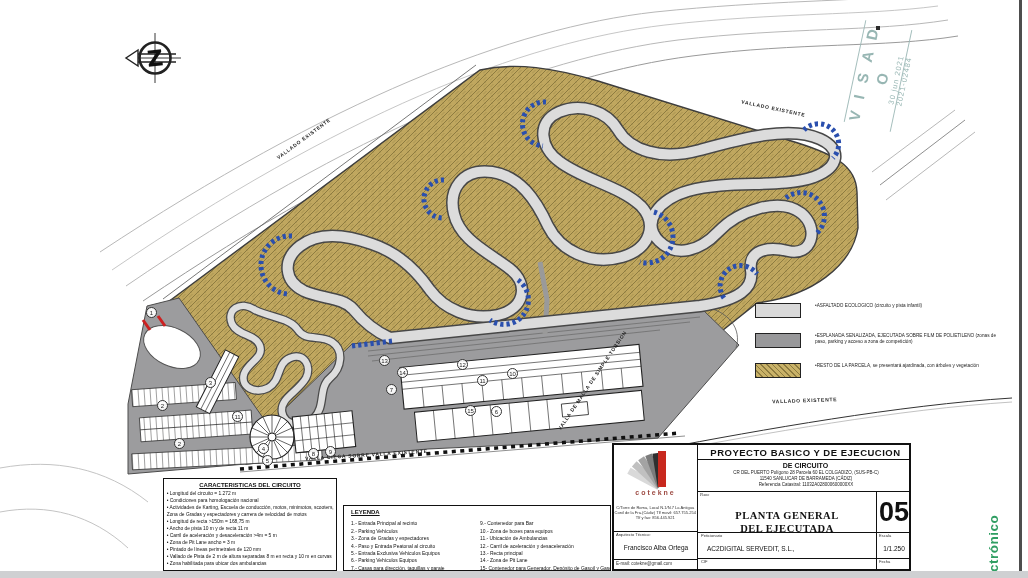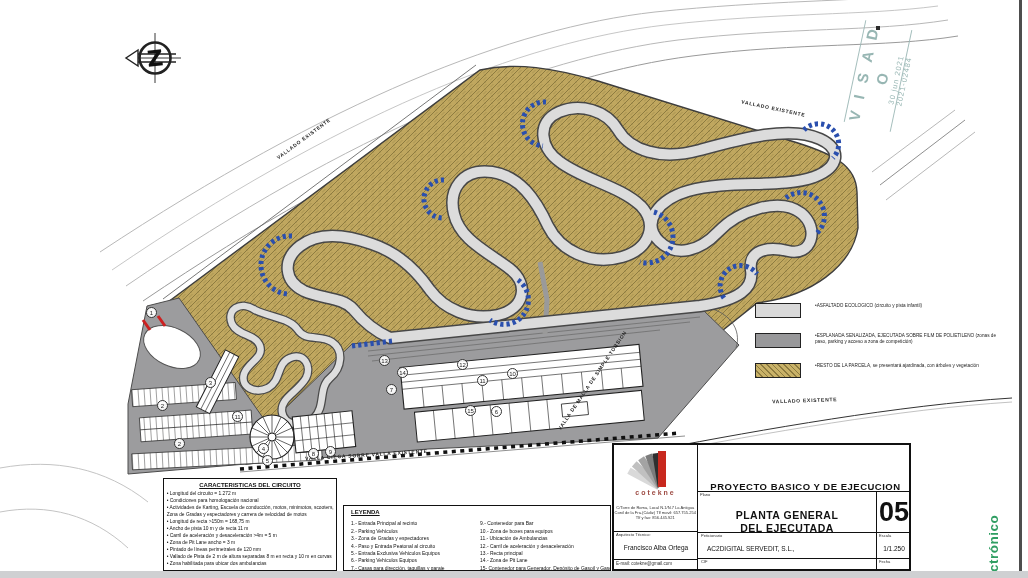--- a/index.html
+++ b/index.html
@@ -61,25 +61,25 @@
   #tb-firm-name{position:absolute;left:0;right:0;top:44px;text-align:center;font-size:7px;
                 letter-spacing:2px;color:#9d4a42;font-weight:bold;}
   #tb-address{font-size:9px;transform:scale(.45);transform-origin:50% 0;width:220%;margin-left:-60%;
               text-align:center;line-height:1.2;color:#333;margin-top:2px;}
   #tb-arch{position:absolute;left:0;top:86px;width:84px;height:28px;border-top:1px solid #111;padding:1px 2px;}
   #tb-email{position:absolute;left:0;top:114px;width:84px;height:14px;border-top:1px solid #111;padding:1px 2px;}
   .tb-tinylabel{font-size:9px;transform:scale(.45);transform-origin:0 0;width:220%;color:#333;line-height:1.1;}
   .tb-smallval{font-size:6.5px;text-align:center;margin-top:1px;}
   #tb-header{left:84px;top:0;width:215px;height:47px;border-bottom:1.2px solid #111;}
   #tb-ptitle{font-size:9.5px;font-weight:bold;text-align:center;letter-spacing:.5px;
-             border-bottom:1px solid #111;padding:1.5px 0;margin-top:34px;}
+             border-bottom:1px solid #111;padding:1.5px 0;}
   #tb-psub{font-size:7px;font-weight:bold;text-align:center;margin-top:2px;}
   #tb-paddr{font-size:9px;transform:scale(.5);transform-origin:50% 0;width:200%;margin-left:-50%;
             text-align:center;line-height:1.25;color:#222;margin-top:1px;}
-  #tb-plano{left:84px;top:47px;width:179px;height:40px;border-right:1.2px solid #111;}
+  #tb-plano{left:84px;top:47px;width:179px;height:40px;border-right:1.2px solid #111;font-family:Liberation Serif, serif;}
   #tb-plano-title{font-size:10.5px;font-weight:600;text-align:center;line-height:1.25;margin-top:6px;letter-spacing:.5px;}
   #tb-num{left:263px;top:47px;width:34px;height:40px;display:flex;align-items:center;justify-content:center;
           font-size:27px;font-weight:600;}
   #tb-pet{left:84px;top:87px;width:179px;height:26px;border-top:1px solid #111;border-right:1.2px solid #111;padding:1px 3px;}
   #tb-pet .tb-smallval{text-align:left;margin-left:6px;}
   #tb-cif{left:84px;top:113px;width:179px;height:15px;border-top:1px solid #111;border-right:1.2px solid #111;padding:1px 3px;}
   #tb-cif .tb-smallval{text-align:left;margin-left:6px;}
   #tb-esc{left:263px;top:87px;width:34px;height:26px;border-top:1px solid #111;padding:1px 2px;}
   #tb-fec{left:263px;top:113px;width:34px;height:15px;border-top:1px solid #111;padding:1px 2px;}
 

